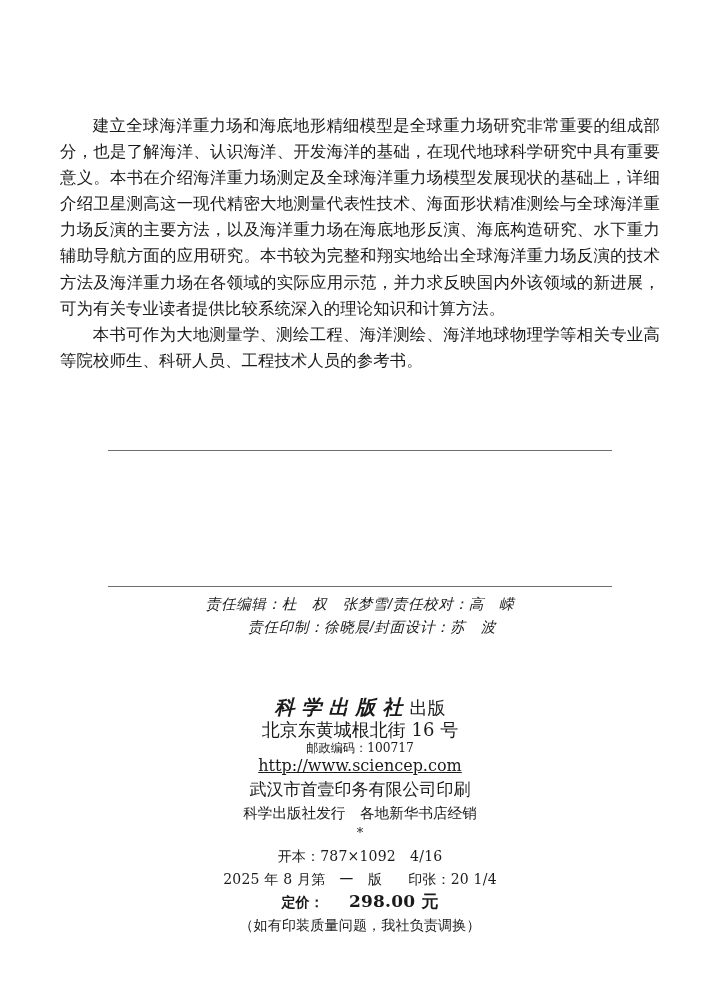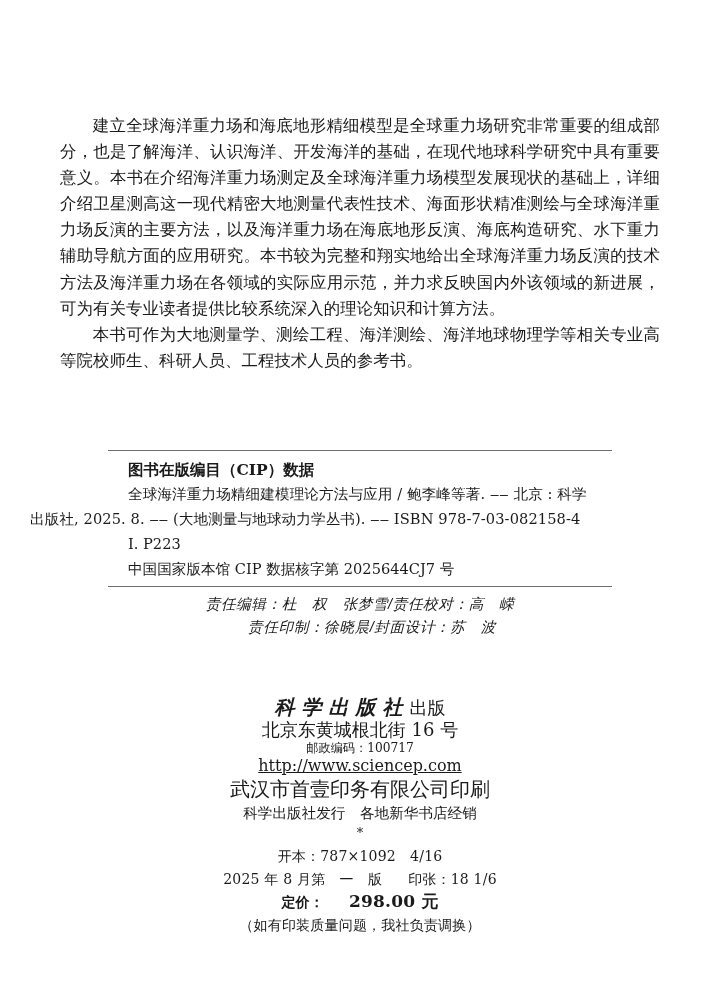--- a/index.html
+++ b/index.html
@@ -136,21 +136,21 @@
   .pub-logo .suffix {
     font-weight: normal;
     font-style: normal;
     font-size: 18px;
     letter-spacing: 0;
   }
   .pub-addr   { font-size: 18px; line-height: 18px; }
   .pub-zip    { font-size: 12.2px; line-height: 18px; }
   .pub-url    { font-size: 16px; line-height: 17px; font-family: "DejaVu Serif","Liberation Serif",serif; text-decoration: underline; }
 
-  .printer    { font-size: 20px;  line-height: 25px; margin-top: 3px; }
+  .printer    { font-size: 17px;  line-height: 25px; margin-top: 3px; }
   .distributor{ font-size: 14.6px; line-height: 22px; }
   .star       { font-size: 13px; line-height: 17px; }
 
   .specs { margin-top: 4px; }
   .specs div {
     font-size: 14px;
     line-height: 22.5px;
     letter-spacing: 0.2px;
   }
   .price {
@@ -172,27 +172,20 @@
 <div class="page">
 
 
   <div class="abstract">
     <p>建立全球海洋重力场和海底地形精细模型是全球重力场研究非常重要的组成部分，也是了解海洋、认识海洋、开发海洋的基础，在现代地球科学研究中具有重要意义。本书在介绍海洋重力场测定及全球海洋重力场模型发展现状的基础上，详细介绍卫星测高这一现代精密大地测量代表性技术、海面形状精准测绘与全球海洋重力场反演的主要方法，以及海洋重力场在海底地形反演、海底构造研究、水下重力辅助导航方面的应用研究。本书较为完整和翔实地给出全球海洋重力场反演的技术方法及海洋重力场在各领域的实际应用示范，并力求反映国内外该领域的新进展，可为有关专业读者提供比较系统深入的理论知识和计算方法。</p>
     <p>本书可作为大地测量学、测绘工程、海洋测绘、海洋地球物理学等相关专业高等院校师生、科研人员、工程技术人员的参考书。</p>
   </div>
 
   <div class="rule rule-top"></div>
 
-  <div class="cip">
-    <div class="cip-head">图书在版编目（CIP）数据</div>
-    <div class="cip-line indent">全球海洋重力场精细建模理论方法与应用 / 鲍李峰等著. ‒‒ 北京 : 科学</div>
-    <div class="cip-line hang">出版社, 2025. 8. ‒‒ (大地测量与地球动力学丛书). ‒‒ ISBN 978-7-03-082158-4</div>
-    <div class="cip-cls">Ⅰ. P223</div>
-    <div class="cip-no">中国国家版本馆 CIP 数据核字第 2025644CJ7 号</div>
-  </div>
 
   <div class="rule rule-mid"></div>
 
   <div class="credits">
     <div class="line1">责任编辑：杜　权　张梦雪/责任校对：高　嵘</div>
     <div class="line2">责任印制：徐晓晨/封面设计：苏　波</div>
   </div>
 
   <div class="publisher">
 
@@ -204,21 +197,21 @@
     <div class="pub-zip">邮政编码：100717</div>
     <div class="pub-url">http://www.sciencep.com</div>
 
     <div class="printer">武汉市首壹印务有限公司印刷</div>
     <div class="distributor">科学出版社发行　各地新华书店经销</div>
     <div class="star">*</div>
 
     <div class="specs">
       <div>开本：787×1092　4/16</div>
       <div>
-        <span>2025 年 8 月第　一　版</span><span class="gap-sm"></span><span>印张：18 1/6</span>
+        <span>2025 年 8 月第　一　版</span><span class="gap-sm"></span><span>印张：20 1/4</span>
       </div>
       <div class="price">
         <span>定价：</span><span class="amount">298.00 元</span>
       </div>
       <div class="exchange">（如有印装质量问题，我社负责调换）</div>
     </div>
 
   </div>
 
 </div>

